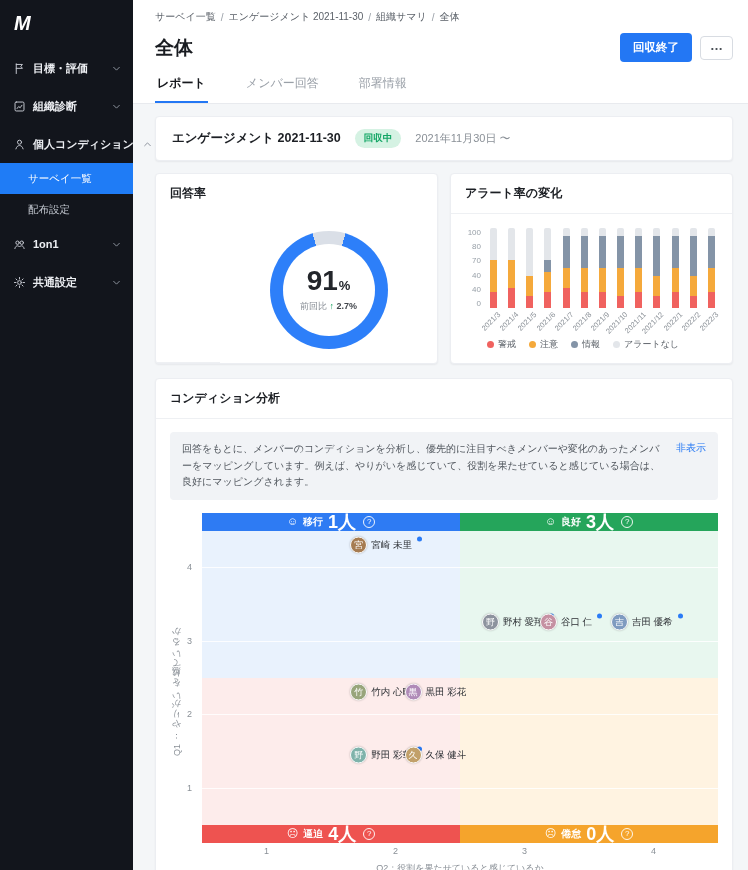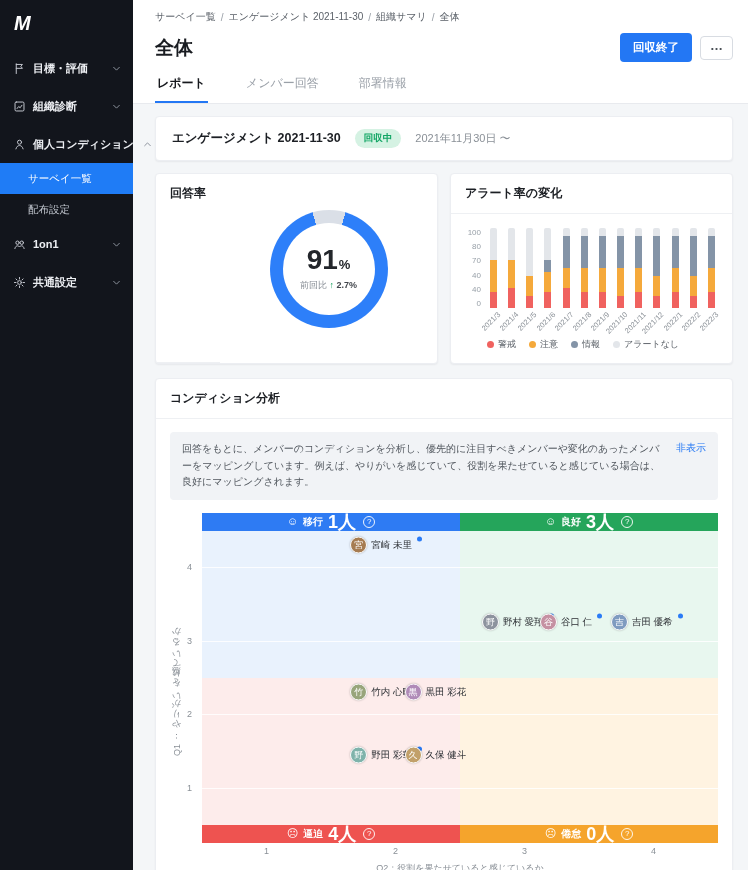--- a/index.html
+++ b/index.html
@@ -43,21 +43,21 @@
   .survey-title { font-size:12.5px; font-weight:700; color:#1c1f24; }
   .badge { background:#d5f2e3; color:#11a564; font-size:9.5px; font-weight:700; padding:3px 9px; border-radius:10px; }
   .survey-period { font-size:11px; color:#8a9097; }
 
   .card-row { display:flex; gap:12px; margin-top:12px; align-items:stretch; }
   .card.half { width:283px; flex-shrink:0; display:flex; }
   .card.grow { flex:1; min-width:0; display:flex; flex-direction:column; }
   .card-title { margin:0; font-size:12px; font-weight:700; color:#1c1f24; padding:11px 14px; border-bottom:1px solid #eef0f3; }
 
   
-  .donut-wrap { flex:1; display:flex; align-items:center; justify-content:center; padding:14px; }
+  .donut-wrap { flex:1; display:flex; align-items:flex-end; justify-content:center; padding:14px; }
   .donut { width:118px; height:118px; border-radius:50%; display:flex; align-items:center; justify-content:center; }
   .donut-hole { width:92px; height:92px; background:#fff; border-radius:50%; display:flex; flex-direction:column;
                 align-items:center; justify-content:center; }
   .donut-value { font-size:28px; font-weight:700; color:#23262b; line-height:1; }
   .donut-unit { font-size:13px; font-weight:700; margin-left:1px; }
   .donut-compare { font-size:9px; color:#868c94; margin-top:5px; }
   .donut-compare .up { color:#16a15e; font-weight:700; }
   .donut-compare .cmpv { color:#42464c; font-weight:700; }
 
   

